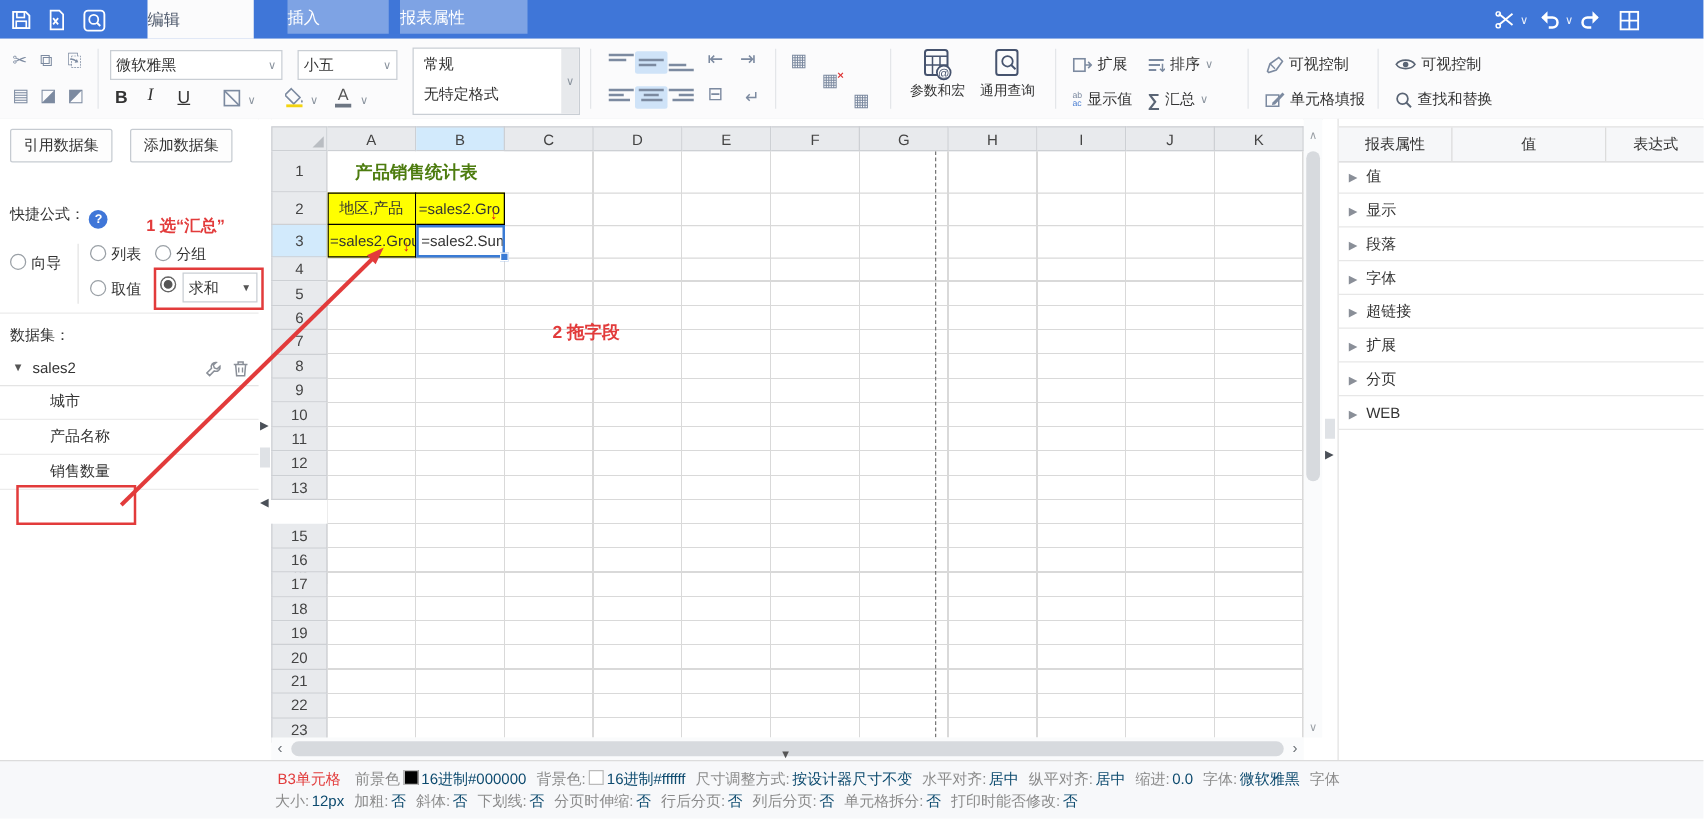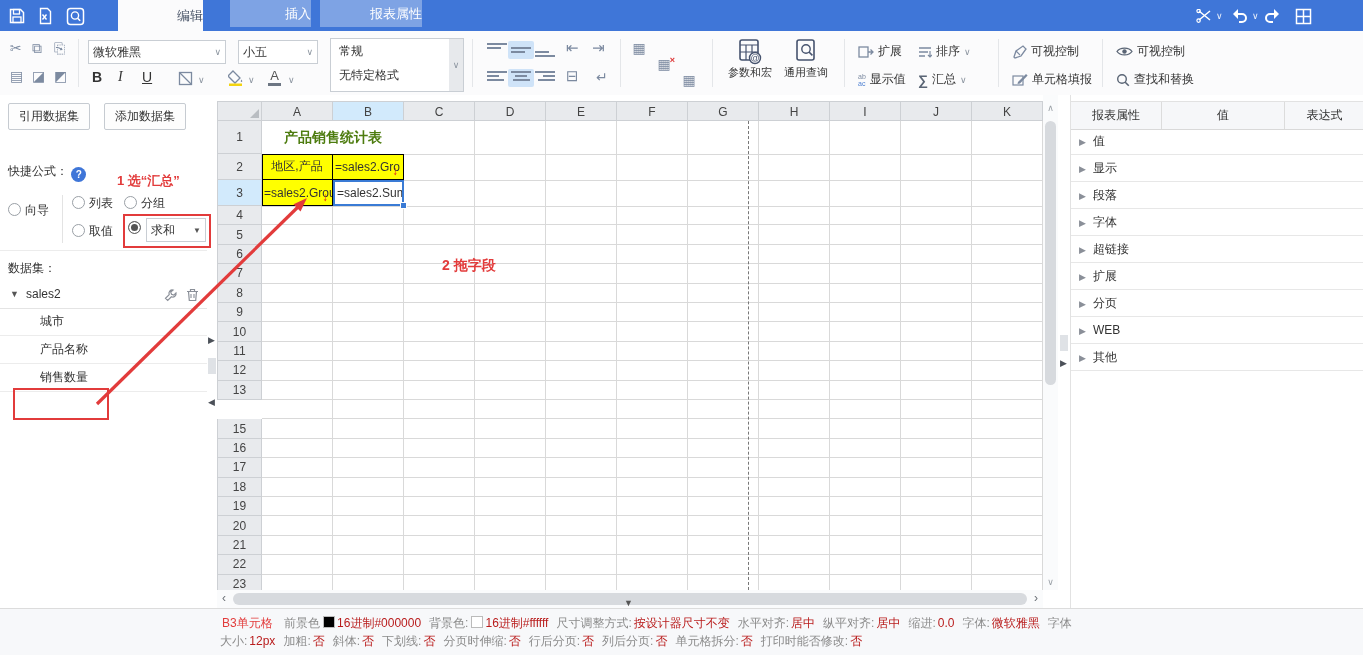--- a/index.html
+++ b/index.html
@@ -2,21 +2,21 @@
 <html><head>
 <meta charset="utf-8">
 <style>
   html,body{margin:0;padding:0;background:#fff}
   #page{position:relative;width:1363px;height:655px;overflow:hidden;
         font-family:"Liberation Sans","DejaVu Sans",sans-serif;font-size:12px;color:#333;background:#fff}
   .abs{position:absolute}
   
   #topbar{position:absolute;left:0;top:0;width:1363px;height:31px;background:#3f76d8}
   .tbico{position:absolute;top:5px;width:22px;height:22px;display:flex;align-items:center;justify-content:center;cursor:pointer}
-  .tab{position:absolute;top:0;height:27px;line-height:27px;text-align:right;background:#7ea3e4;color:#fff;font-size:13px;cursor:pointer}
+  .tab{position:absolute;top:0;height:27px;line-height:27px;text-align:left;background:#7ea3e4;color:#fff;font-size:13px;cursor:pointer}
   .tab.active{height:31px;line-height:31px;background:#fbfbfc;color:#4a5568}
   .chv{color:#fff;font-size:9px;opacity:.9}
   
   #toolbar{position:absolute;left:0;top:31px;width:1363px;height:64px;background:#fbfbfc;border-bottom:1px solid #e3e5e8}
   .vsep{position:absolute;top:8px;height:48px;width:1px;background:#e4e6e9}
   .ico{color:#7c8aa0;font-size:14px;line-height:16px;display:inline-block;text-align:center;cursor:pointer}
   .select{position:absolute;height:22px;border:1px solid #c9ced4;background:#fff;display:flex;align-items:center;padding:0 4px;justify-content:space-between;cursor:pointer}
   .select .car{color:#8a939e;font-size:9px;margin-left:6px}
   .fmt{position:absolute;border:1px solid #c9ced4;background:#fff}
   .fmt .line{height:24px;line-height:24px;padding-left:8px}
@@ -69,21 +69,21 @@
   #rightpanel{position:absolute;left:1070px;top:95px;width:293px;height:513px;background:#fff;border-left:1px solid #e2e2e2}
   #rphead{position:absolute;left:0;top:6px;width:293px;height:27px;background:#f6f7f9;border-top:1px solid #e2e2e2;border-bottom:1px solid #d9d9d9;display:flex}
   #rphead div{line-height:26px;text-align:center;border-right:1px solid #dcdcdc}
   .rprow{height:26px;line-height:26px;border-bottom:1px solid #e7e7e7;padding-left:8px;cursor:pointer}
   .rprow .tri{color:#8a8f98;font-size:9px;margin-right:7px}
   
   #statusbar{position:absolute;left:0;top:608px;width:1363px;height:47px;background:#f7f8fa;border-top:1px solid #dcdcdc;overflow:hidden}
   #sb1,#sb2{position:absolute;left:212px;white-space:nowrap;font-size:12px}
   #sb1{top:6px}#sb2{top:24px}
   .sb-lab{color:#8b8b8b;margin-left:8px}
-  .sb-val{color:#b91c1c;margin-left:2px}
+  .sb-val{color:#0c4a6e;margin-left:2px}
   .sb-sw{display:inline-block;width:10px;height:10px;border:1px solid #bbb;vertical-align:-1px;margin-left:3px}
   .sb-ref{color:#e23b3b;margin-left:10px}
   svg{display:block}
 </style>
 </head>
 <body>
 
 <div id="page">
 
   <div id="topbar">
@@ -448,21 +448,20 @@
     </div>
     <div id="rpsections" class="abs" style="left:0;top:33px;width:293px">
         <div class="rprow"><span class="tri">▶</span><span>值</span></div>
         <div class="rprow"><span class="tri">▶</span><span>显示</span></div>
         <div class="rprow"><span class="tri">▶</span><span>段落</span></div>
         <div class="rprow"><span class="tri">▶</span><span>字体</span></div>
         <div class="rprow"><span class="tri">▶</span><span>超链接</span></div>
         <div class="rprow"><span class="tri">▶</span><span>扩展</span></div>
         <div class="rprow"><span class="tri">▶</span><span>分页</span></div>
         <div class="rprow"><span class="tri">▶</span><span>WEB</span></div>
-        <div class="rprow"><span class="tri">▶</span><span>其他</span></div>
       </div>
   </div>
 
   <div id="hscroll">
     <div class="ar" style="left:0">‹</div>
     <div class="th"></div>
     <div class="ar" style="right:0">›</div>
   </div>
   <span class="abs" style="left:624px;top:598px;color:#555;font-size:9px;cursor:pointer">▼</span>
 

